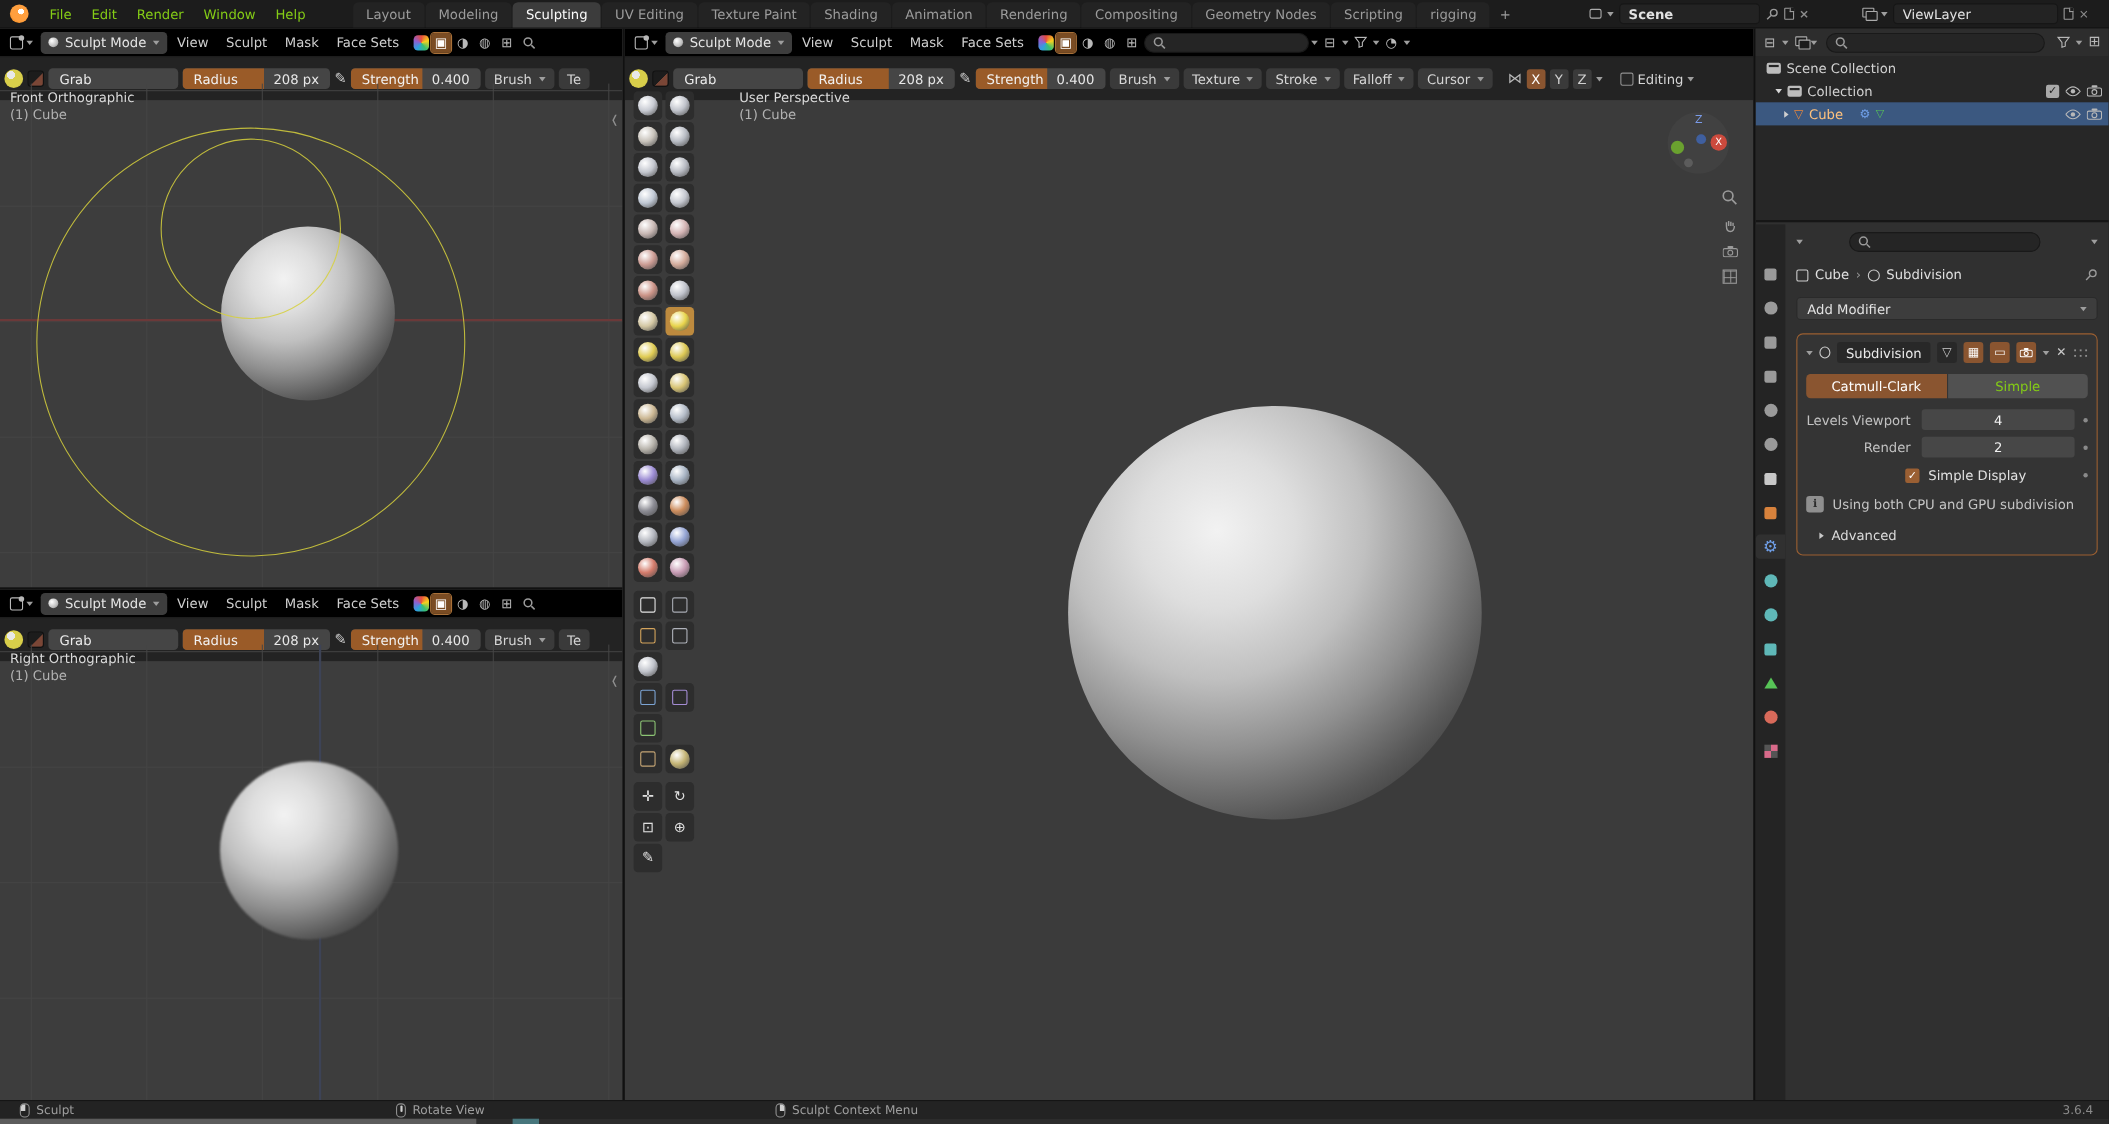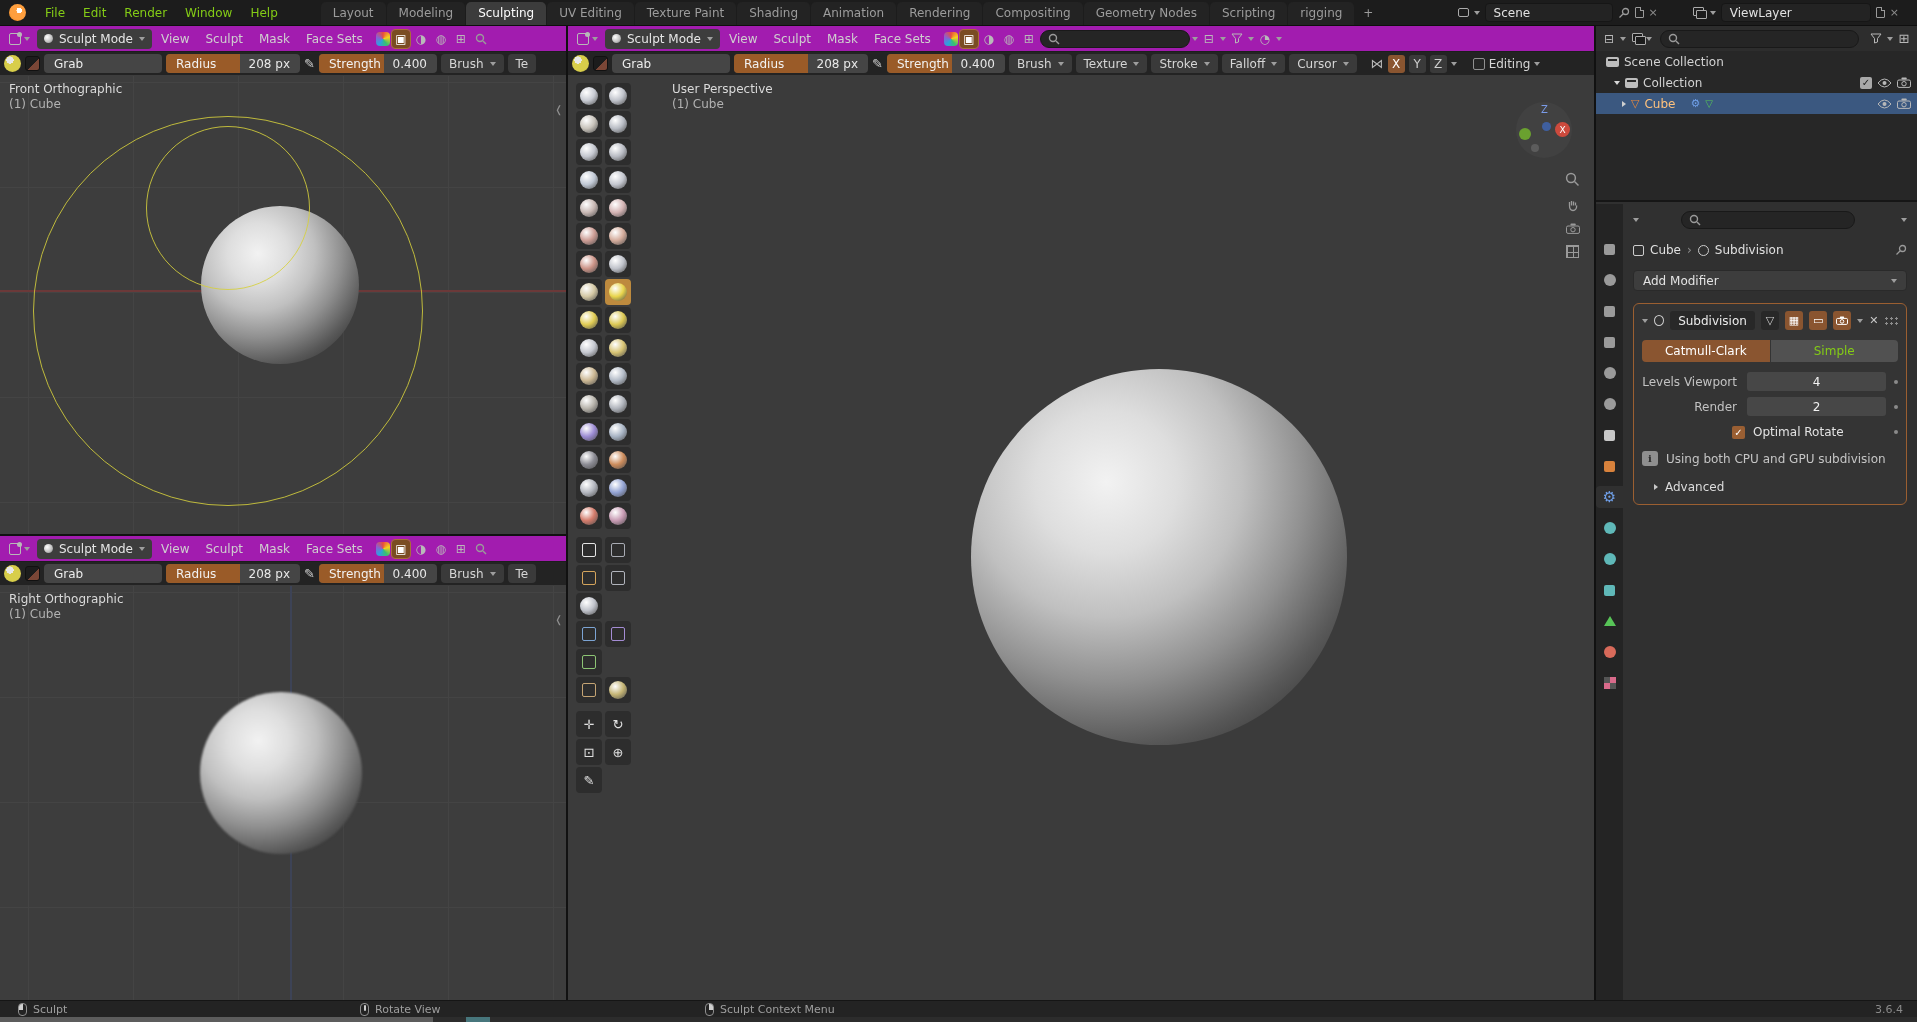--- a/index.html
+++ b/index.html
@@ -32,22 +32,22 @@
   .xg { color:#8d8d8d; font-size:11px; }
 
   
   .car { width:0; height:0; border-left:3.5px solid transparent; border-right:3.5px solid transparent;
     border-top:4.5px solid #9e9e9e; display:inline-block; }
   .car-r { width:0; height:0; border-top:3.5px solid transparent; border-bottom:3.5px solid transparent;
     border-left:4.5px solid #c8c8c8; display:inline-block; }
   .car-d-w { border-top-color:#d8d8d8; }
 
   
-  .vhead { height:25px; background:#a21caf; display:flex; align-items:center; gap:2px; padding:0 4px; overflow:hidden; }
-  .vtool { height:24px; background:#232323; display:flex; align-items:center; gap:4px; padding:0 4px; overflow:hidden; border-top:1px solid #1d1d1d; }
+  .vhead { height:25px; background:#000000; display:flex; align-items:center; gap:2px; padding:0 4px; overflow:hidden; }
+  .vtool { height:40px; background:#232323; display:flex; align-items:center; gap:4px; padding:0 4px; overflow:hidden; border-top:1px solid #1d1d1d; }
   .edbtn { display:flex; align-items:center; gap:3px; padding:2px 5px; border-radius:3px; }
   .ed-icn { width:12px; height:12px; border:1.2px solid #b8b8b8; border-radius:2px; position:relative; }
   .ed-icn::after { content:''; position:absolute; right:-2px; top:-2px; width:5px; height:5px; border-radius:50%; background:#b8b8b8; }
   .modebox { display:flex; align-items:center; gap:6px; background:#3d3d3d; border-radius:4px; height:20px; padding:0 7px; color:#e6e6e6; }
   .mode-icn { width:9px; height:9px; border-radius:50%; background:radial-gradient(circle at 35% 35%, #fff, #bdbdbd 60%, #6e6e6e); }
   .hmenu { padding:0 7px; color:#cfcfcf; white-space:nowrap; }
   .rainbow { width:14px; height:14px; border-radius:4px;
     background:conic-gradient(#e84c3d,#f7d11e,#39c06f,#2f9fe0,#8e5fd0,#e84c3d); margin-left:4px; }
   .hicn { width:18px; height:18px; display:flex; align-items:center; justify-content:center;
     color:#b9b9b9; font-size:12px; border-radius:3px; }
@@ -189,21 +189,21 @@
     <span class="wtab">Shading</span>
     <span class="wtab">Animation</span>
     <span class="wtab">Rendering</span>
     <span class="wtab">Compositing</span>
     <span class="wtab">Geometry Nodes</span>
     <span class="wtab">Scripting</span>
     <span class="wtab">rigging</span>
     <span class="wtab add">+</span>
   </div>
   <div id="tb-right">
-    <div class="selblock" style="margin-right:27px;">
+    <div class="selblock" style="margin-right:40px;font-weight:bold;">
       <span class="icn-sq"></span>
       <span class="car"></span>
       <span class="field fw150">Scene</span>
       <span>
           <svg width="12" height="12">
             <circle cx="7.5" cy="4.5" r="3" fill="none" stroke="#9a9a9a" stroke-width="1.3"></circle>
             <line x1="5" y1="7" x2="1.5" y2="10.5" stroke="#9a9a9a" stroke-width="1.3"></line>
           </svg>
         </span>
       <span class="icn-page"></span>
@@ -783,21 +783,21 @@
           <span class="fval">4</span>
           <span class="dot"></span>
         </div>
         <div class="frow">
           <span class="flab">Render</span>
           <span class="fval">2</span>
           <span class="dot"></span>
         </div>
         <div class="optrow">
           <span class="ckon">✓</span>
-          <span style="margin-left:8px; color:#e2e2e2;">Optimal Rotate</span>
+          <span style="margin-left:8px; color:#e2e2e2;">Simple Display</span>
           <span style="flex:1;"></span>
             <span class="dot"></span>
         </div>
         <div class="inforow">
           <span class="info-icn">i</span>
           <span style="color:#c5c5c5;">Using both CPU and GPU subdivision</span>
         </div>
         <div class="advrow">
           <span class="car-r"></span>
           <span>Advanced</span>

